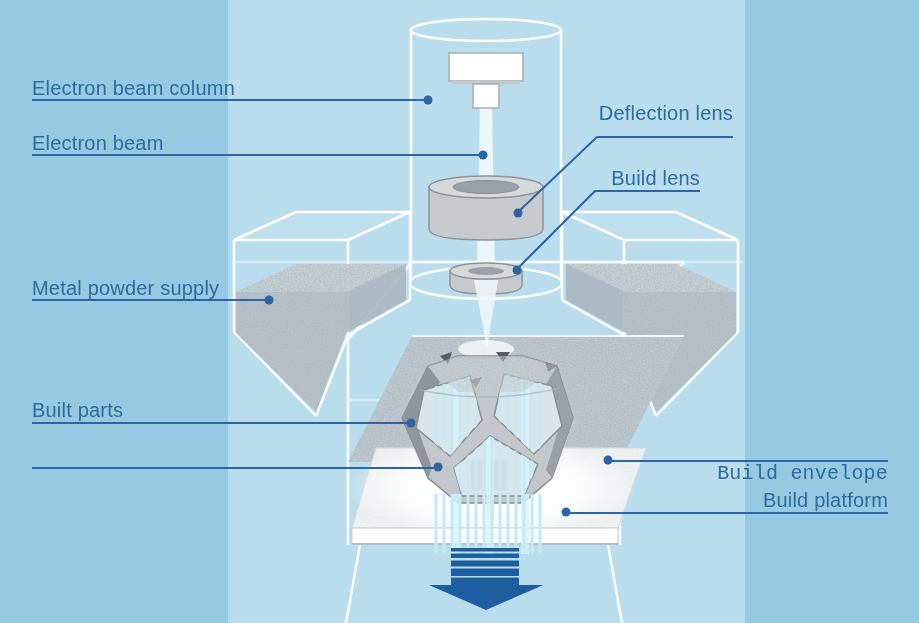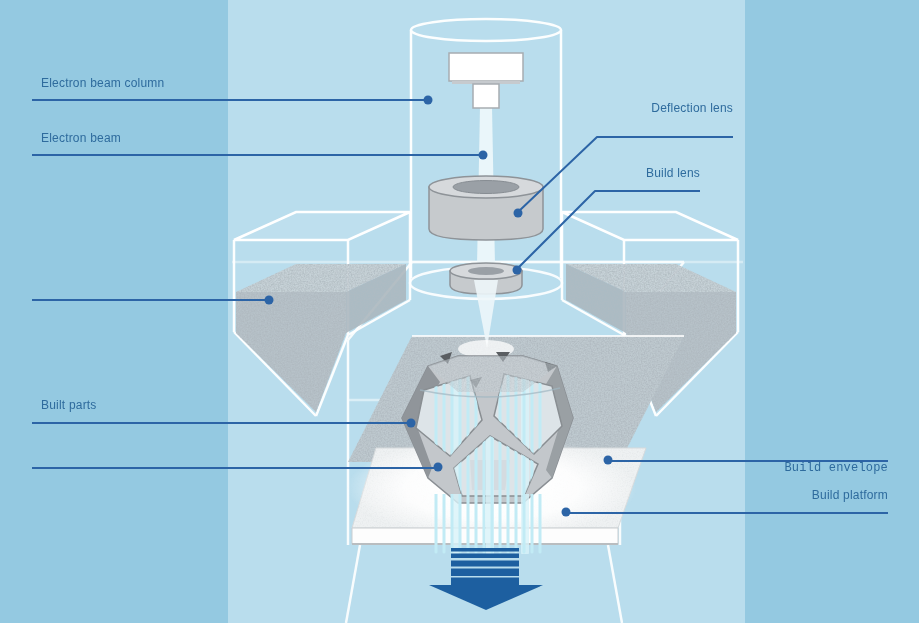--- a/index.html
+++ b/index.html
@@ -7,26 +7,25 @@
     position:relative;
     width:919px;height:623px;
     overflow:hidden;
     background:var(--background,#94c9e1);
     font-family:"Liberation Sans", sans-serif;
   }
   .diagram-svg{position:absolute;left:0;top:0;z-index:1;}
   .label{
     position:absolute;
     z-index:2;
-    font-size:12px;
+    font-size:20px;
     line-height:1.15;
     letter-spacing:.2px;
     color:var(--label-text,#2e6b9d);
     white-space:nowrap;
-    margin-left:9px;
   }
   .label.right{text-align:right;}
 </style>
 </head>
 <body>
 
 <div class="stage">
 
   <svg class="diagram-svg" width="919" height="623" viewBox="0 0 919 623">
     <defs>
@@ -223,20 +222,21 @@
   </svg>
 
   <div class="label" style="left:32px;top:77px;">Electron beam column</div>
 
   <div class="label" style="left:32px;top:132px;">Electron beam</div>
 
   <div class="label right" style="right:186px;top:102px;">Deflection lens</div>
 
   <div class="label right" style="right:219px;top:167px;">Build lens</div>
 
+  <div class="label" style="left:32px;top:277px;">Metal powder supply</div>
 
   <div class="label" style="left:32px;top:399px;">Built parts</div>
 
 
   <div class="label right" style="right:31px;top:462px;font-family:Liberation Mono, monospace;">Build envelope</div>
 
   <div class="label right" style="right:31px;top:489px;">Build platform</div>
 
 </div>
 

